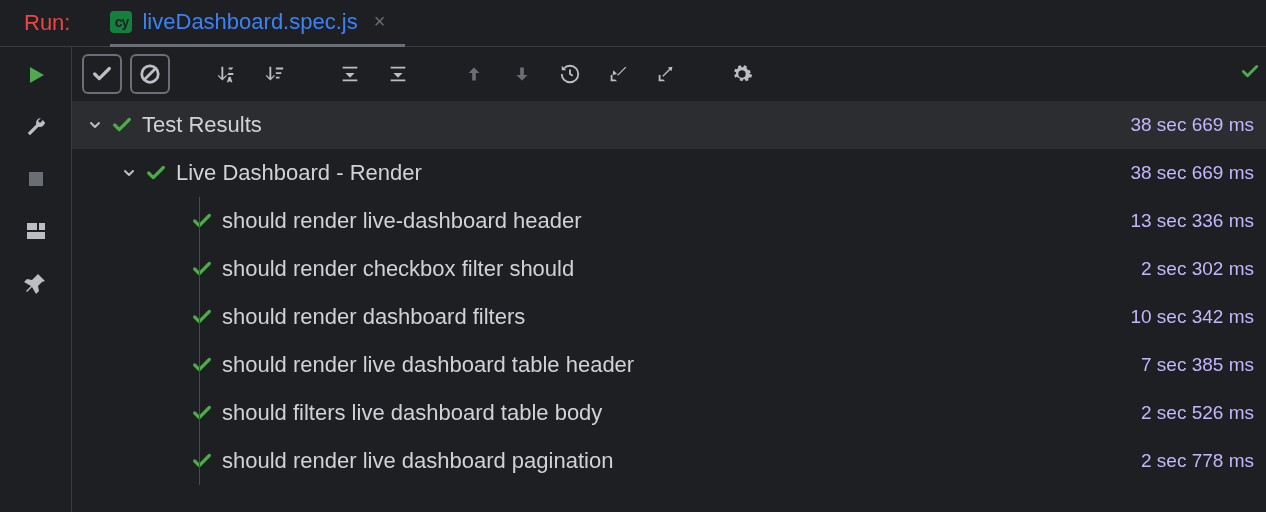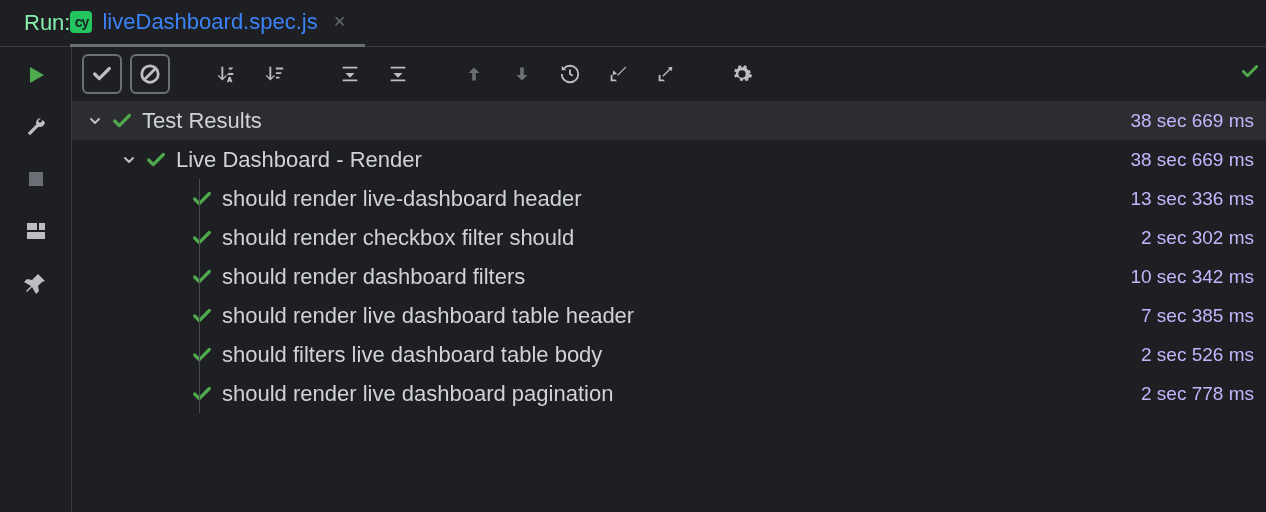--- a/index.html
+++ b/index.html
@@ -15,34 +15,35 @@
 
   
   .tabbar {
     display: flex;
     align-items: center;
     height: 47px;
     padding-left: 24px;
     border-bottom: 1px solid #393b40;
   }
   .run-label {
-    color: #86efac;
+    color: #ef4444;
     font-size: 22px;
+    margin-right: 40px;
   }
   .tab {
     display: flex;
     align-items: center;
     gap: 10px;
     height: 47px;
     padding: 0 14px 0 0;
     border-bottom: 3px solid #6b6e75;
   }
   .tab-icon {
     width: 22px; height: 22px;
-    background: #22c55e;
+    background: #15803d;
     color: #1e1f22;
     border-radius: 4px;
     font-size: 14px;
     font-weight: bold;
     display: flex; align-items: center; justify-content: center;
     letter-spacing: -1px;
   }
   .tab-label { font-size: 22px; color: #3b82f6; }
   .tab-close { color: #6b6e75; font-size: 20px; padding: 0 6px; }
 
@@ -95,21 +96,21 @@
     top: 50%;
     transform: translateY(-50%);
   }
   .green-check svg { color: #4fa94d; }
 
   
   .tree { flex: 1; padding-top: 0; }
   .row {
     display: flex;
     align-items: center;
-    height: 39px;
+    height: 48px;
     padding-left: 12px;
     padding-right: 12px;
   }
   .row.selected { background: #2b2d30; }
   .rowspacer { flex: 1; }
   .timing {
     color: #c4b5fd;
     font-size: 19px;
     white-space: nowrap;
   }

